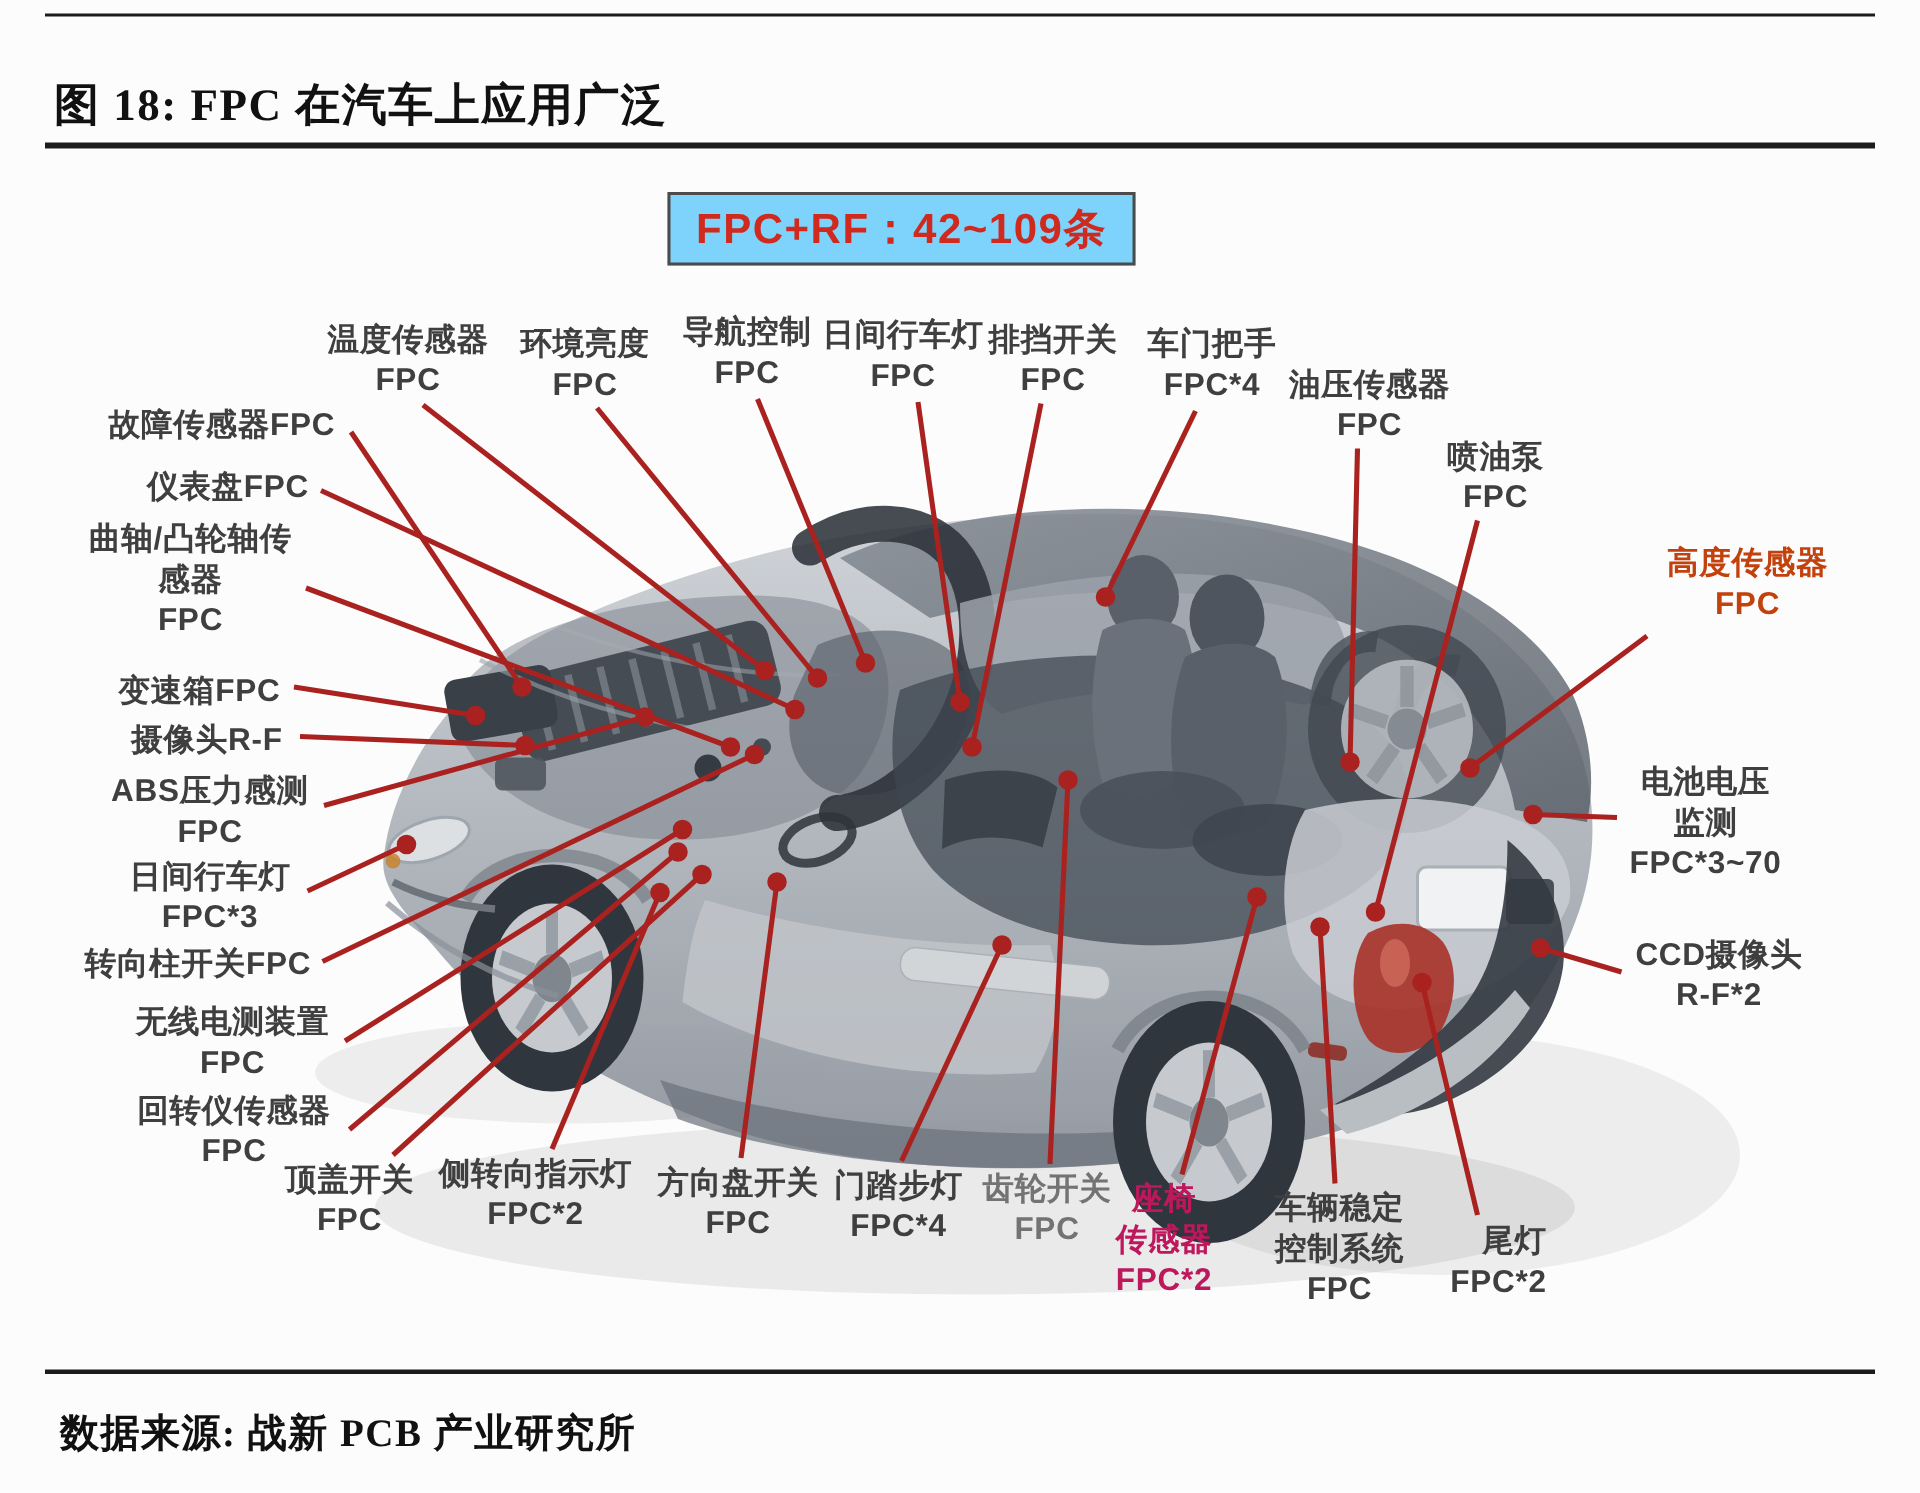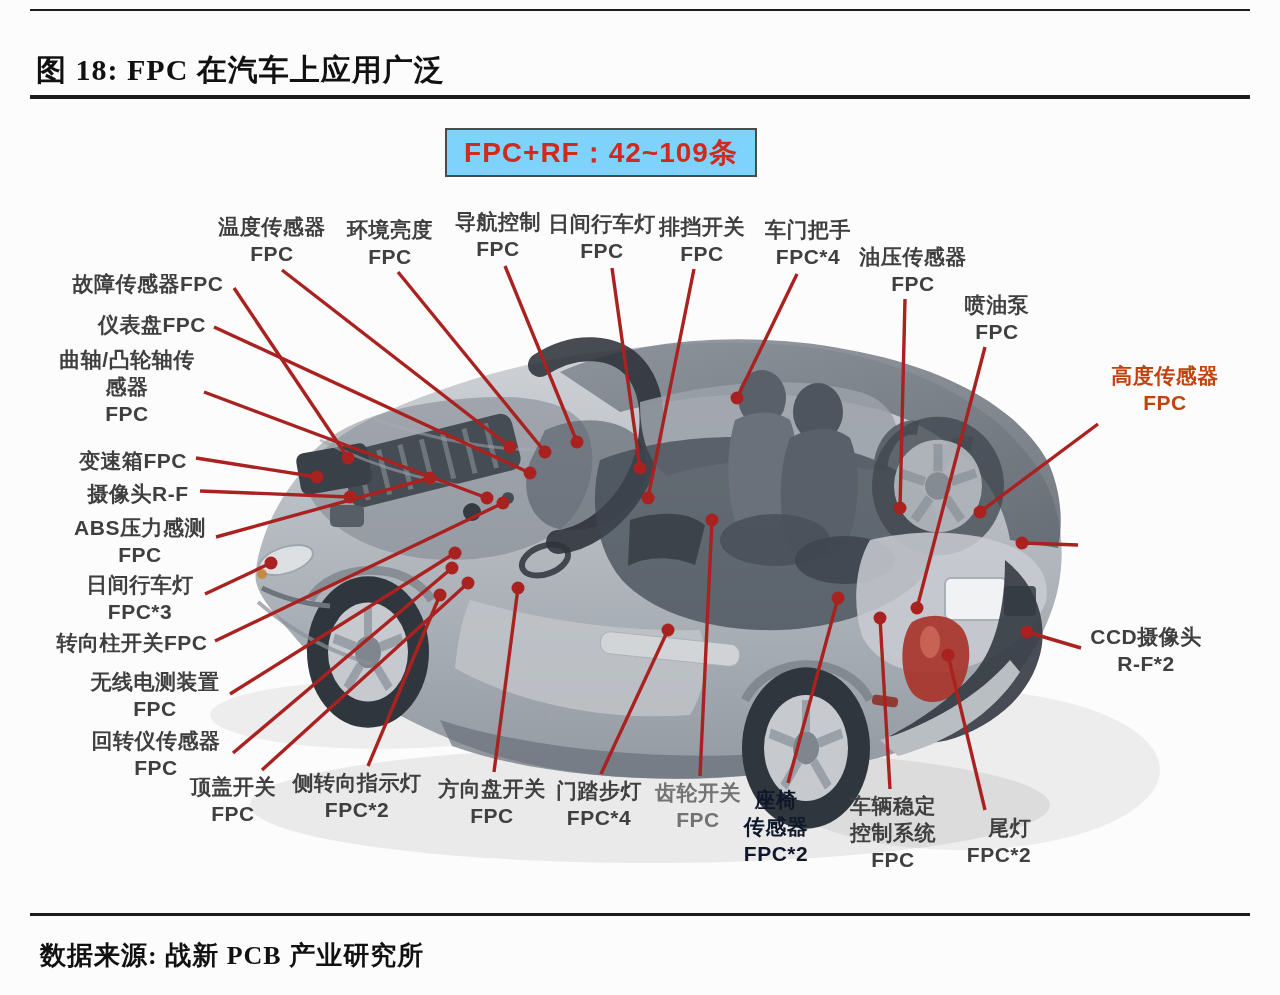--- a/index.html
+++ b/index.html
@@ -287,27 +287,30 @@
       <div class="callout" style="left: 233px; top: 773px; color: rgb(63, 63, 63);">顶盖开关
 FPC</div>
       <div class="callout" style="left: 357px; top: 769px; color: rgb(63, 63, 63);">侧转向指示灯
 FPC*2</div>
       <div class="callout" style="left: 492px; top: 775px; color: rgb(63, 63, 63);">方向盘开关
 FPC</div>
       <div class="callout" style="left: 599px; top: 777px; color: rgb(63, 63, 63);">门踏步灯
 FPC*4</div>
       <div class="callout" style="left: 698px; top: 779px; color: #737373;">齿轮开关
 FPC</div>
-      <div class="callout" style="left: 776px; top: 786px; color: #0f172a;">座椅
+      <div class="callout" style="left: 776px; top: 786px; color: #be185d;">座椅
 传感器
 FPC*2</div>
       <div class="callout" style="left: 893px; top: 792px; color: rgb(63, 63, 63);">车辆稳定
 控制系统
 FPC</div>
       <div class="callout" style="left: 999px; top: 814px; color: rgb(63, 63, 63); text-align: right;">尾灯
 FPC*2</div>
+      <div class="callout" style="left: 1137px; top: 508px; color: rgb(63, 63, 63);">电池电压
+监测
+FPC*3~70</div>
       <div class="callout" style="left: 1146px; top: 623px; color: rgb(63, 63, 63);">CCD摄像头
 R-F*2</div>
     </div>
 
   <div class="rule footer-top"></div>
   <div class="src-line">数据来源: 战新 PCB 产业研究所</div>
 </div>
 
 </body></html>

